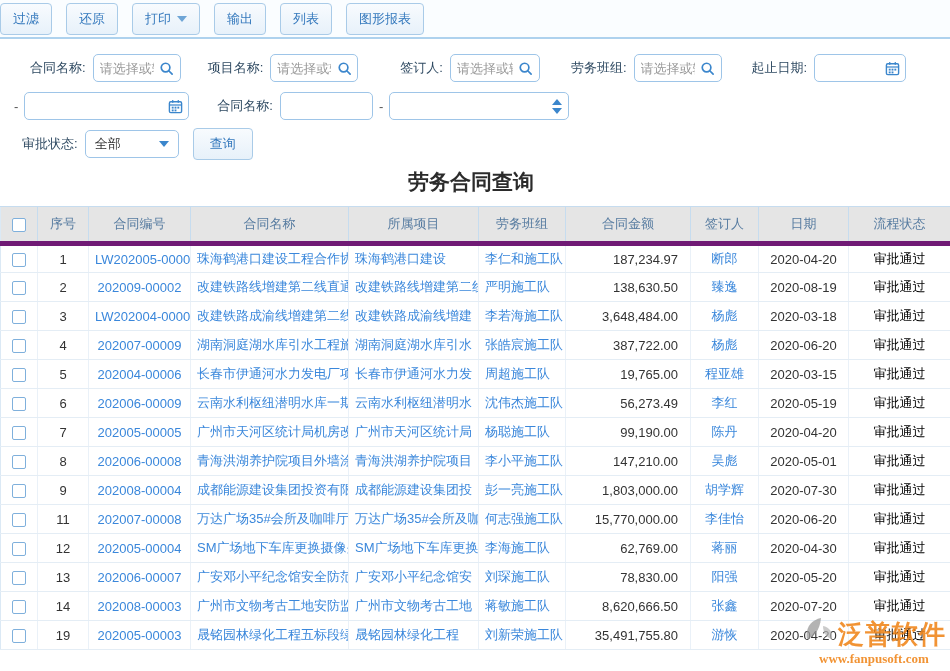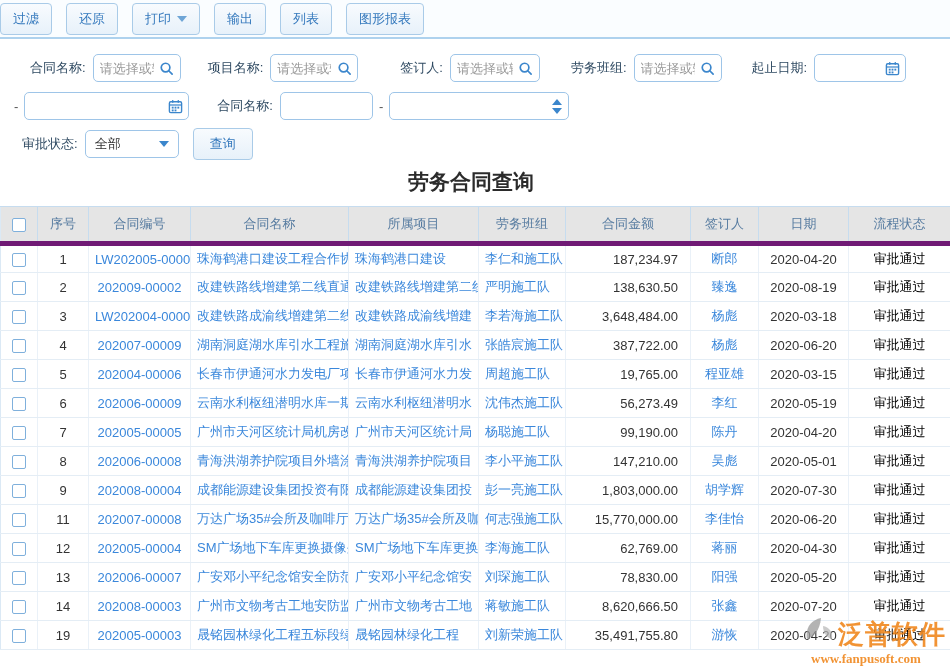--- a/index.html
+++ b/index.html
@@ -201,21 +201,21 @@
     color: #f08519;
     font-size: 26px;
     font-weight: bold;
     letter-spacing: 1px;
   }
   .wm-url {
     color: #f08519;
     font-size: 13px;
     font-weight: bold;
     margin-top: 1px;
-    margin-left: 6px;
+    margin-left: 14px;
     font-family: "Liberation Serif", serif;
   }
 </style>
 </head>
 <body>
 
 <div class="toolbar">
   <button class="tbtn">
       <span>过滤</span>
     </button>

